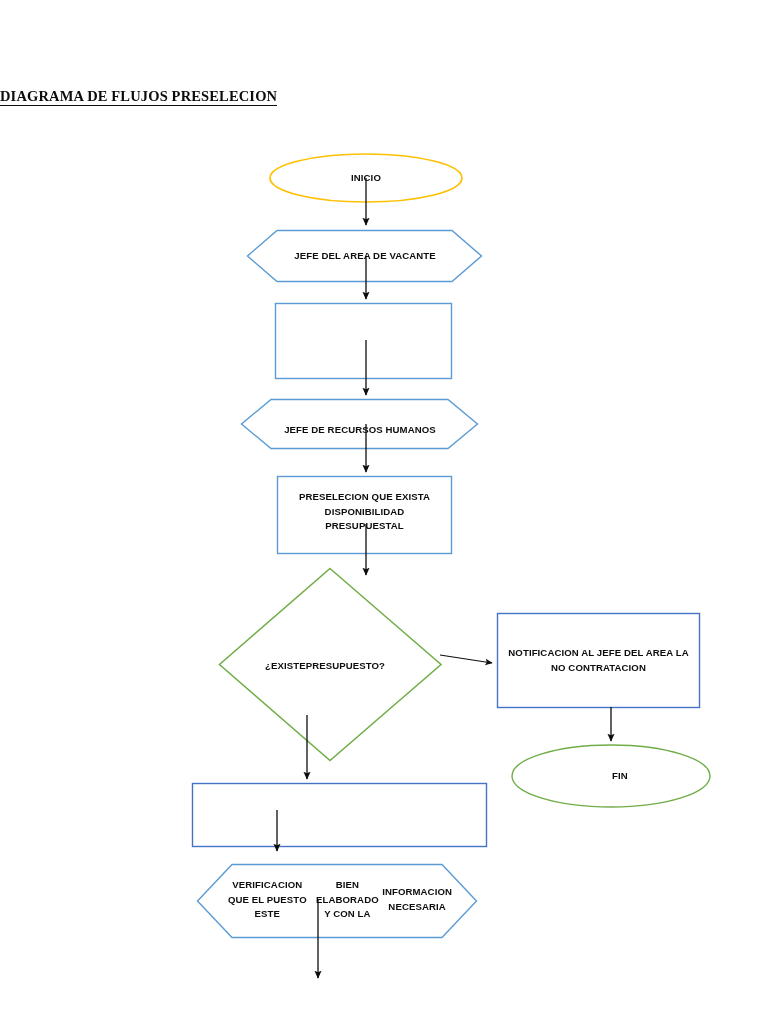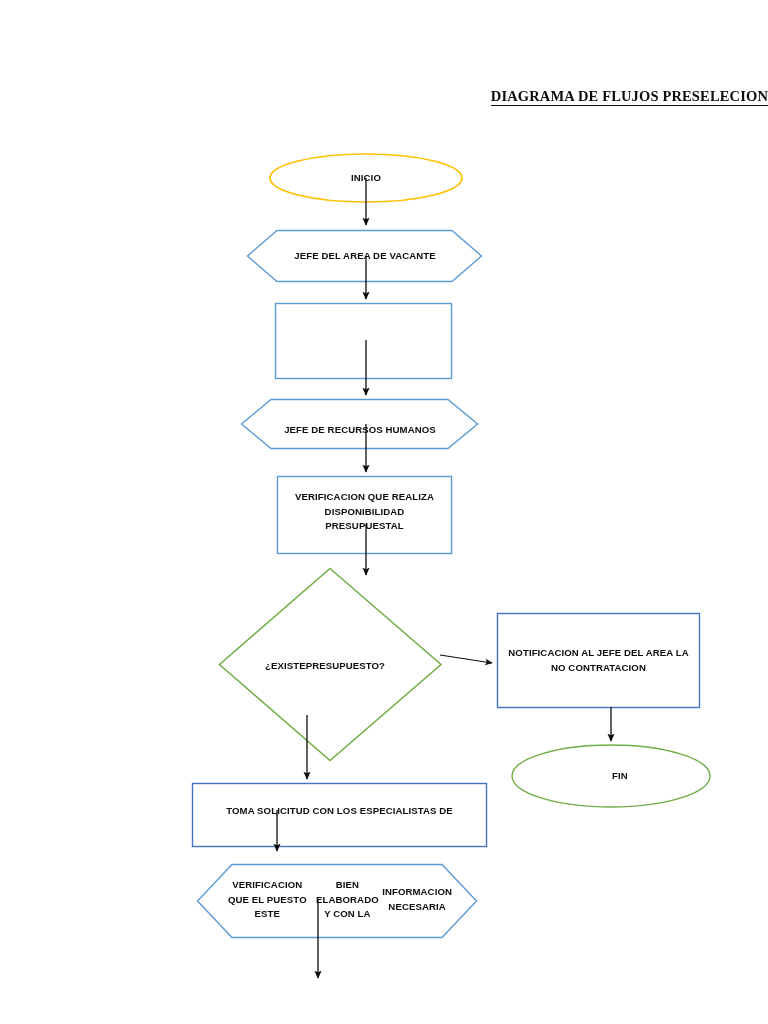--- a/index.html
+++ b/index.html
@@ -41,21 +41,21 @@
     line-height: 1.55;
     color: #0d0d0d;
     pointer-events: none;
     z-index: 5;
   }
   #diagram-title {
     position: absolute;
     left: 0;
     top: 88px;
     width: 768px;
-    text-align: right;
+    text-align: left;
     font-family: "Liberation Serif", serif;
     font-weight: bold;
     font-size: 14.5px;
     letter-spacing: 0.15px;
     color: #0d0d0d;
     z-index: 5;
   }
   #diagram-title span.tt {
     border-bottom: 1.3px solid #0d0d0d;
     padding-bottom: 1px;
@@ -123,41 +123,40 @@
   <div class="node-label" style="left:258px; top:234px; width:214px; height:44px;">
     <span>JEFE DEL AREA DE VACANTE</span>
   </div>
 
 
   <div class="node-label" style="left:252px; top:402px; width:216px; height:56px;">
     <span>JEFE DE RECURSOS HUMANOS</span>
   </div>
 
   <div class="node-label" style="left:279px; top:482px; width:171px; height:60px; flex-direction:column;">
-    <span>VERIFICACION QUE REALIZA</span>
+    <span>PRESELECION QUE EXISTA</span>
     <span>DISPONIBILIDAD</span>
     <span>PRESUPUESTAL</span>
   </div>
 
   <div class="node-label" style="left:250px; top:645px; width:150px; height:42px; ">
     <span>¿EXISTE</span>
     <span>PRESUPUESTO?</span>
   </div>
 
   <div class="node-label" style="left:498px; top:640px; width:201px; height:42px; flex-direction:column;">
     <span>NOTIFICACION AL JEFE DEL AREA LA</span>
     <span>NO CONTRATACION</span>
   </div>
 
   <div class="node-label" style="left:512px; top:762px; width:216px; height:28px;">
     <span>FIN</span>
   </div>
 
   <div class="node-label" style="left:196px; top:790px; width:287px; height:42px; flex-direction:column;">
-    <span>TOMA SOLICITUD CON LOS ESPECIALISTAS DE</span>
   </div>
 
   <div class="node-label" style="left:222px; top:871px; width:230px; height:58px; flex-direction:row;">
     <span>VERIFICACION QUE EL PUESTO ESTE</span>
     <span>BIEN ELABORADO Y CON LA</span>
     <span>INFORMACION NECESARIA</span>
   </div>
 
 </div>
 

